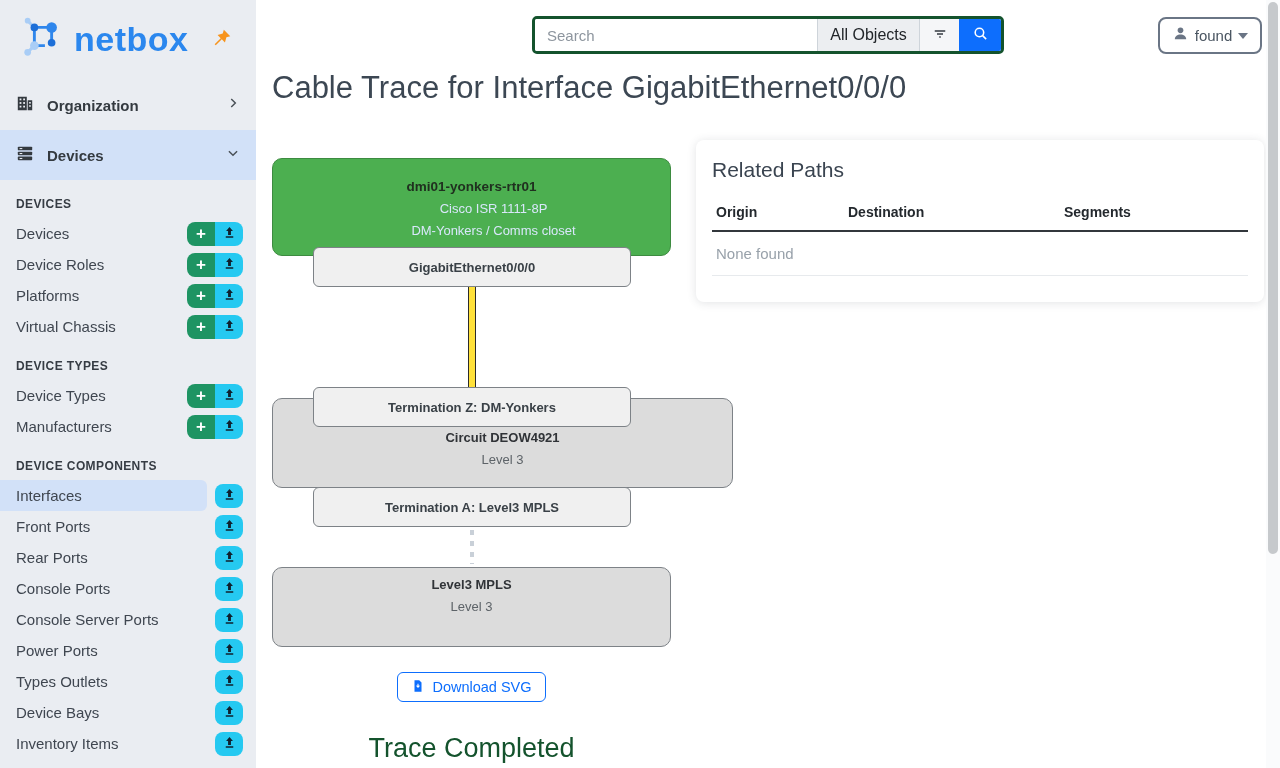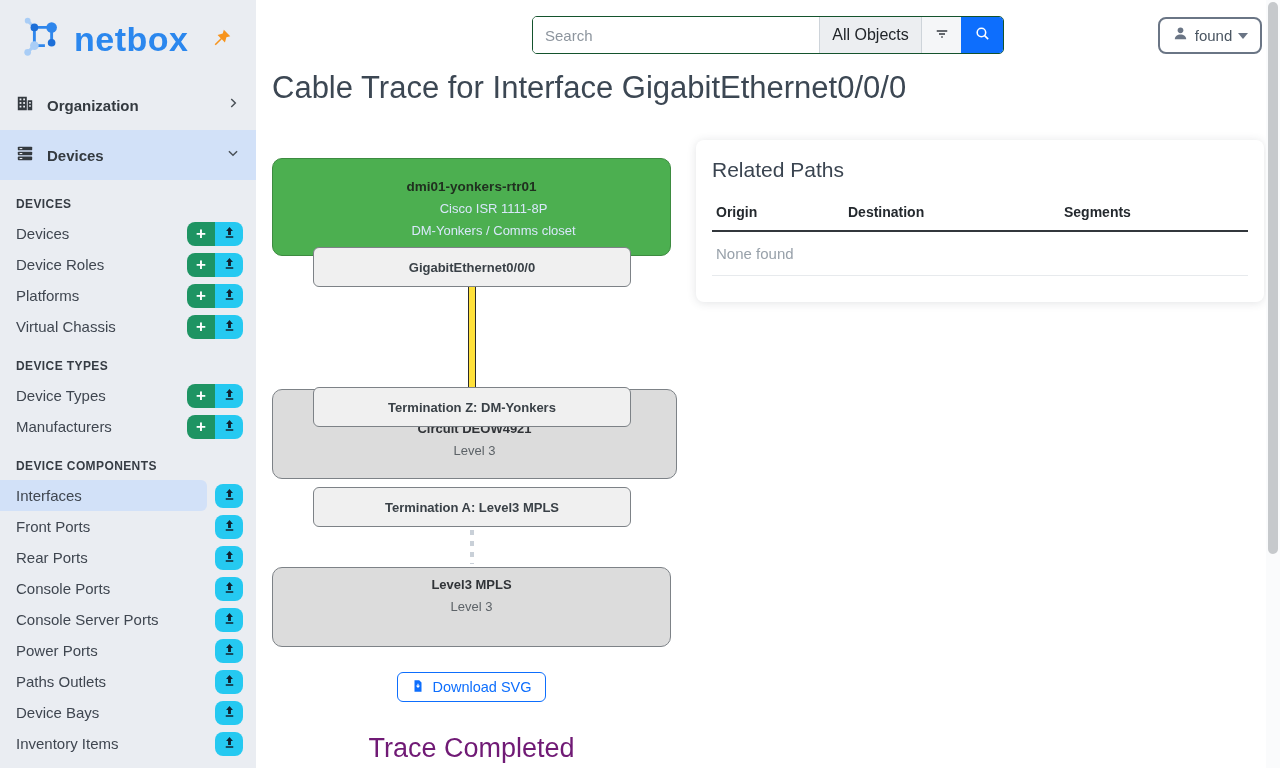--- a/index.html
+++ b/index.html
@@ -29,21 +29,21 @@
   .mini-btn { width:28px; height:24px; border:none; display:flex; align-items:center;
               justify-content:center; cursor:pointer; padding:0; }
   .btn-add { background:#1e9463; color:#fff; font-size:17px; font-weight:bold; line-height:1; }
   .btn-import { background:#25c9f1; }
   .btn-import-single { border-radius:8px; }
 
   
   .main { position:absolute; left:256px; top:0; right:0; bottom:0; background:#fff; }
 
   .search-group { position:absolute; left:276px; top:16px; width:472px; height:38px;
-                  display:flex; border:1px solid #14532d; border-radius:5px; overflow:hidden; background:#fff; }
+                  display:flex; border:3px solid #14532d; border-radius:5px; overflow:hidden; background:#fff; }
   .search-input { flex:1; border:none; outline:none; padding:0 12px; font-size:15px;
                   font-family:"Liberation Sans",sans-serif; color:#212529; }
   .search-input::placeholder { color:#8d959e; }
   .search-scope { width:102px; display:flex; align-items:center; justify-content:center;
                   background:#eceef1; border-left:1px solid #ced4da; font-size:16px; color:#212529; cursor:pointer; }
   .filter-btn { width:40px; background:#f5f6f8; border:none; border-left:1px solid #ced4da;
                 display:flex; align-items:center; justify-content:center; cursor:pointer; }
   .search-btn { width:42px; background:#0d6efd; border:none; display:flex; align-items:center;
                 justify-content:center; cursor:pointer; }
 
@@ -65,35 +65,35 @@
   .port-box { position:absolute; left:57px; width:318px; height:40px; background:#f0f0f0;
               border:1px solid #7d8287; border-radius:6px; display:flex; align-items:center;
               justify-content:center; font-size:13px; font-weight:bold; color:#3a4147; z-index:3; }
   .gige-box { top:247px; }
   .termz-box { top:387px; }
   .terma-box { top:487px; }
   .cable-line { position:absolute; left:212px; top:287px; width:8px; height:100px;
                 background:#ffe13a; border-left:1px solid #2b2b2b; border-right:1px solid #2b2b2b; }
   .cable-text { position:absolute; left:236px; top:308px; font-size:13px; line-height:20px; color:#17181a; }
   .cable-label { font-weight:bold; cursor:pointer; }
-  .circuit-box { position:absolute; left:16px; top:389px; width:405px; height:90px;
+  .circuit-box { position:absolute; left:16px; top:398px; width:461px; height:90px;
                  background:#dcdcdc; border:1px solid #7d8287; border-radius:10px; text-align:center; z-index:1; }
   .circuit-name { margin-top:31px; font-size:13px; font-weight:bold; color:#303337; cursor:pointer; }
   .circuit-sub { margin-top:7px; font-size:13px; color:#5d6368; cursor:pointer; }
   .dotted-link { position:absolute; left:214px; top:530px; width:4px; height:34px;
                  background:repeating-linear-gradient(#c9d0d8 0 5px, transparent 5px 11px); }
   .farend-box { position:absolute; left:16px; top:567px; width:399px; height:80px;
                 background:#dcdcdc; border:1px solid #7d8287; border-radius:10px; text-align:center; }
   .farend-name { margin-top:9px; font-size:13px; font-weight:bold; color:#303337; cursor:pointer; }
   .download-wrap { position:absolute; left:16px; top:672px; width:399px; text-align:center; }
   .download-btn { display:inline-flex; align-items:center; gap:7px; height:30px; padding:0 13px;
                   background:#fff; border:1px solid #0d6efd; border-radius:6px; color:#0d6efd;
                   font-size:14.5px; font-family:"Liberation Sans",sans-serif; cursor:pointer; }
   .trace-status { position:absolute; left:16px; top:733px; width:399px; text-align:center;
-                  font-size:27px; color:#701a75; }
+                  font-size:27px; color:#14532d; }
 
   
   .paths-card { position:absolute; left:440px; top:140px; width:568px; background:#fff;
                 border-radius:8px; box-shadow:0 1px 10px rgba(50,60,70,.14); padding:18px 16px 26px; }
   .paths-title { font-size:21px; font-weight:400; color:#3a4450; margin-bottom:16px; }
   .paths-table { width:100%; border-collapse:collapse; }
   .paths-table th { text-align:left; font-size:14px; font-weight:bold; color:#24292e;
                     padding:6px 4px 10px; border-bottom:2px solid #32373c; }
   .paths-table td { padding:13px 4px; font-size:15px; color:#98a1aa; border-bottom:1px solid #e7eaed; }
 
@@ -308,21 +308,21 @@
     <li class="nav-item">
       <span class="nav-item-label">Power Ports</span>
       <button class="mini-btn btn-import btn-import-single">
           <span><svg viewBox="0 0 24 24" width="15" height="15" fill="#10212e">
               <path d="M12 3l5.5 6.5h-3.2V16h-4.6V9.5H6.5z"></path>
               <rect x="6" y="18" width="12" height="2.4"></rect>
             </svg></span>
         </button>
     </li>
     <li class="nav-item">
-      <span class="nav-item-label">Paths Outlets</span>
+      <span class="nav-item-label">Types Outlets</span>
       <button class="mini-btn btn-import btn-import-single">
           <span><svg viewBox="0 0 24 24" width="15" height="15" fill="#10212e">
               <path d="M12 3l5.5 6.5h-3.2V16h-4.6V9.5H6.5z"></path>
               <rect x="6" y="18" width="12" height="2.4"></rect>
             </svg></span>
         </button>
     </li>
     <li class="nav-item">
       <span class="nav-item-label">Device Bays</span>
       <button class="mini-btn btn-import btn-import-single">

